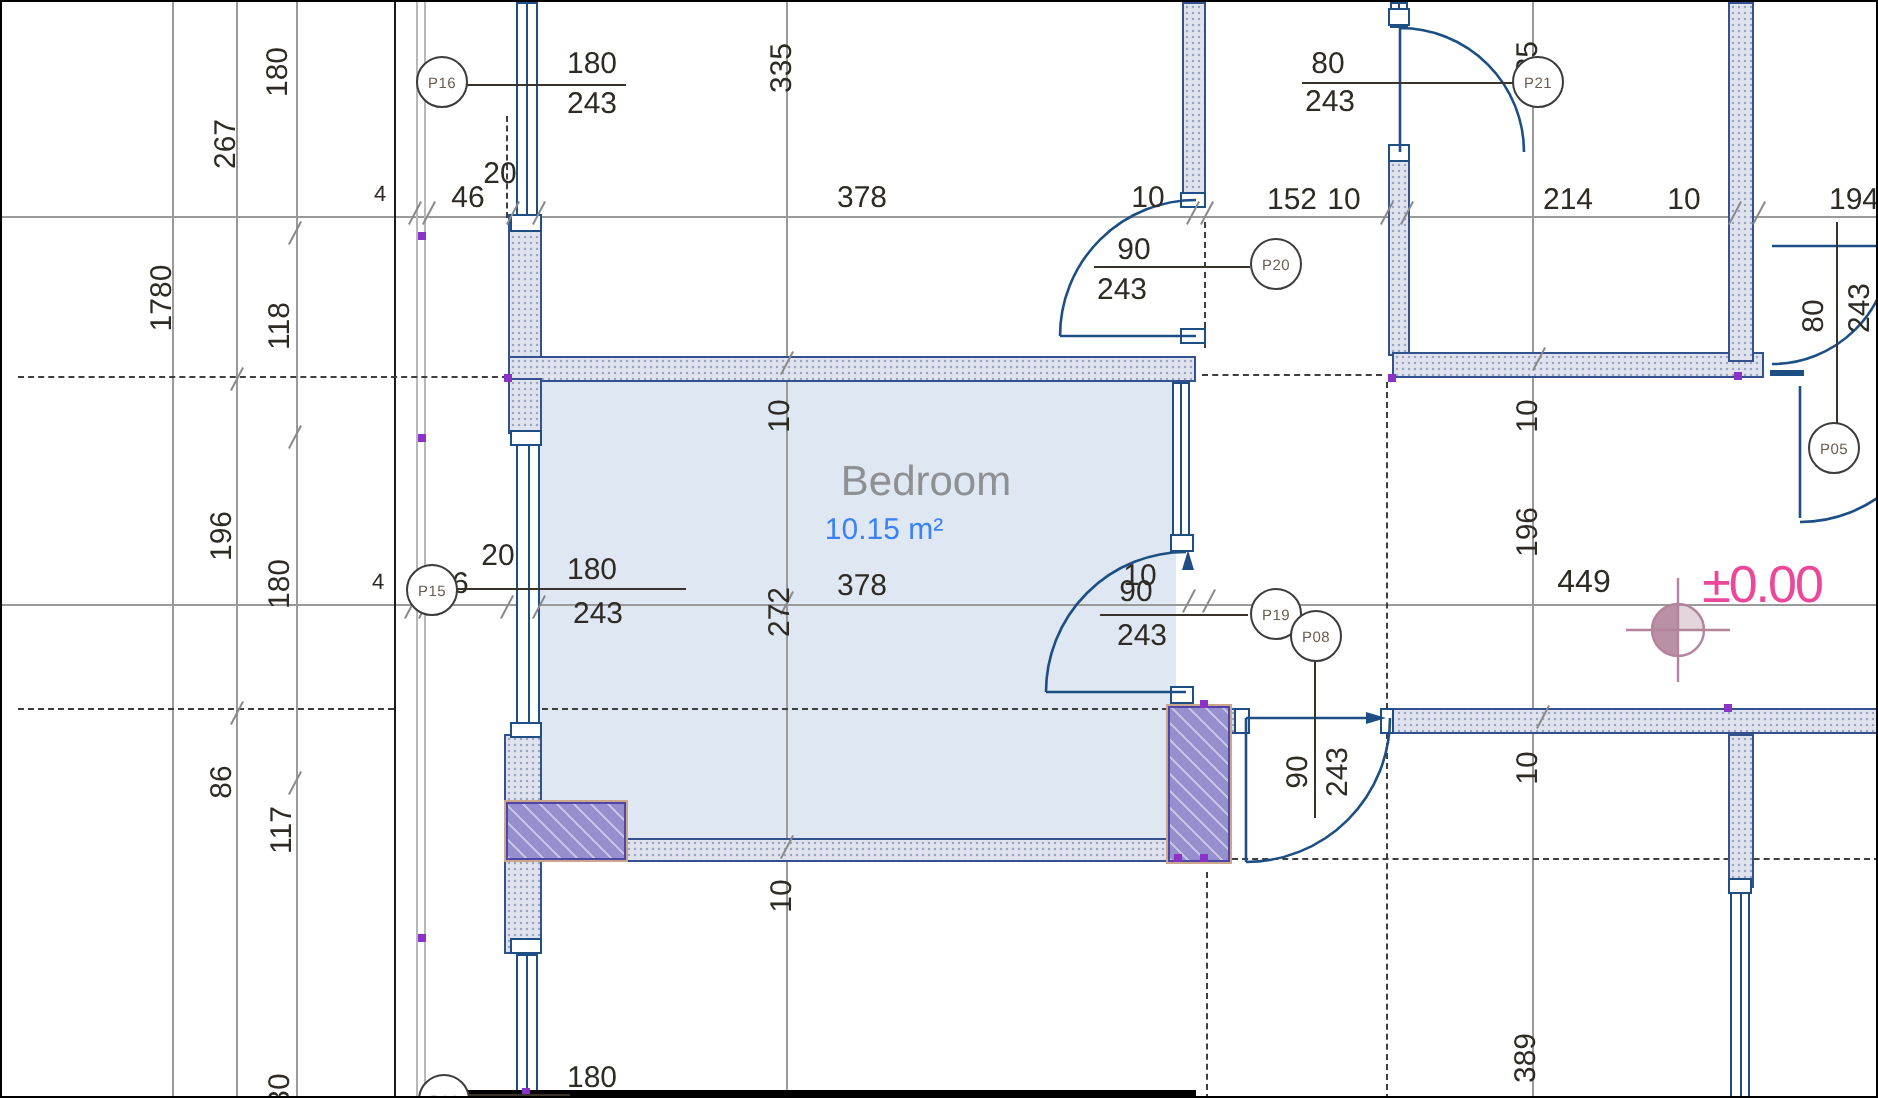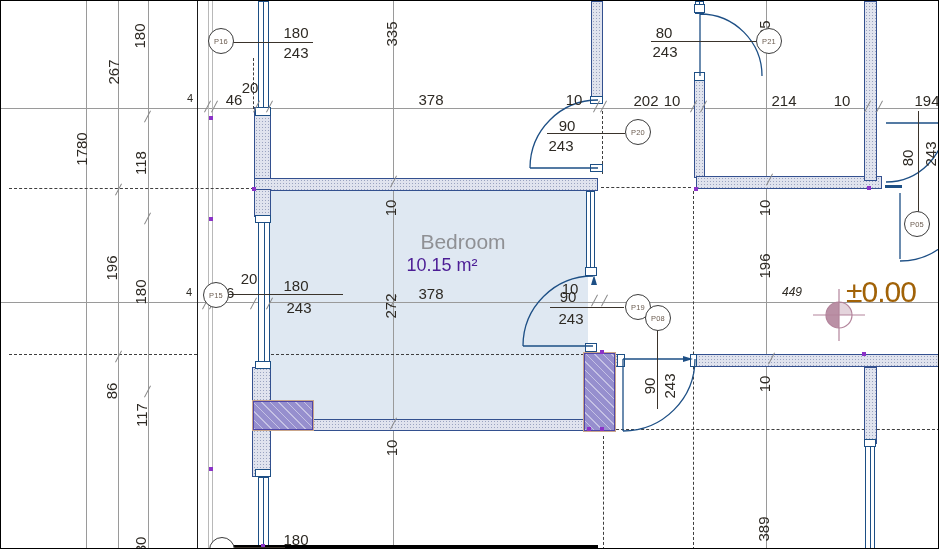--- a/index.html
+++ b/index.html
@@ -44,23 +44,23 @@
   .lbl.rot{transform:translate(-50%,-50%) rotate(-90deg);}
   .lbl.sm{font-size:11px;}
   .marker{
     width:26px;height:26px;border-radius:50%;background:#fff;border:1px solid #3c3c3c;
     box-sizing:border-box;display:flex;align-items:center;justify-content:center;
     font-size:7.5px;color:#6b5c50;transform:translate(-50%,-50%);letter-spacing:.2px;
   }
   .blackline{background:#000;}
   .sill{background:#1d4f85;}
   #room-name{font-size:21px;color:#8f9094;transform:translate(-50%,-50%);white-space:nowrap;}
-  #room-area{font-size:18px;color:#4c1d95;transform:translate(-50%,-50%);white-space:nowrap;}
-  #level-text{font-size:30px;color:#a16207;transform:translate(-50%,-50%);letter-spacing:-1px;white-space:nowrap;}
-  #lbl-449{font-size:12px;font-style:italic;}
+  #room-area{font-size:15px;color:#3b82f6;transform:translate(-50%,-50%);white-space:nowrap;}
+  #level-text{font-size:26px;color:#ec4899;transform:translate(-50%,-50%);letter-spacing:-1px;white-space:nowrap;}
+  #lbl-449{font-size:16px;}
   svg.overlay{position:absolute;left:0;top:0;pointer-events:none;}
 </style>
 </head>
 <body>
 
 <div id="canvas">
     <div class="abs roomfill" style="left: 268px; top: 190px; width: 319px; height: 228px;"></div>
     <div class="abs gridv" style="left: 85px; top: 0px; height: 549px;"></div>
     <div class="abs gridv" style="left: 117px; top: 0px; height: 549px;"></div>
     <div class="abs gridv" style="left: 147px; top: 0px; height: 549px;"></div>
@@ -187,21 +187,21 @@
     <div class="abs lbl rot" style="left: 110px; top: 390px;">86</div>
     <div class="abs lbl rot" style="left: 140px; top: 414px;">117</div>
     <div class="abs lbl rot" style="left: 139px; top: 544px;">30</div>
     <div class="abs lbl rot" style="left: 390px; top: 33px;">335</div>
     <div class="abs lbl rot" style="left: 763px; top: 32px;">335</div>
     <div class="abs lbl" style="left: 249px; top: 86px;">20</div>
     <div class="abs lbl" style="left: 233px; top: 98px;">46</div>
     <div class="abs lbl sm" style="left: 189px; top: 97px;">4</div>
     <div class="abs lbl" style="left: 430px; top: 98px;">378</div>
     <div class="abs lbl" style="left: 573px; top: 98px;">10</div>
-    <div class="abs lbl" style="left: 645px; top: 99px;">202</div>
+    <div class="abs lbl" style="left: 645px; top: 99px;">152</div>
     <div class="abs lbl" style="left: 671px; top: 99px;">10</div>
     <div class="abs lbl" style="left: 783px; top: 99px;">214</div>
     <div class="abs lbl" style="left: 841px; top: 99px;">10</div>
     <div class="abs lbl" style="left: 926px; top: 99px;">194</div>
     <div class="abs lbl" style="left: 295px; top: 31px;">180</div>
     <div class="abs lbl" style="left: 295px; top: 51px;">243</div>
     <div class="abs lbl" style="left: 663px; top: 31px;">80</div>
     <div class="abs lbl" style="left: 664px; top: 50px;">243</div>
     <div class="abs lbl" style="left: 566px; top: 124px;">90</div>
     <div class="abs lbl" style="left: 560px; top: 144px;">243</div>

